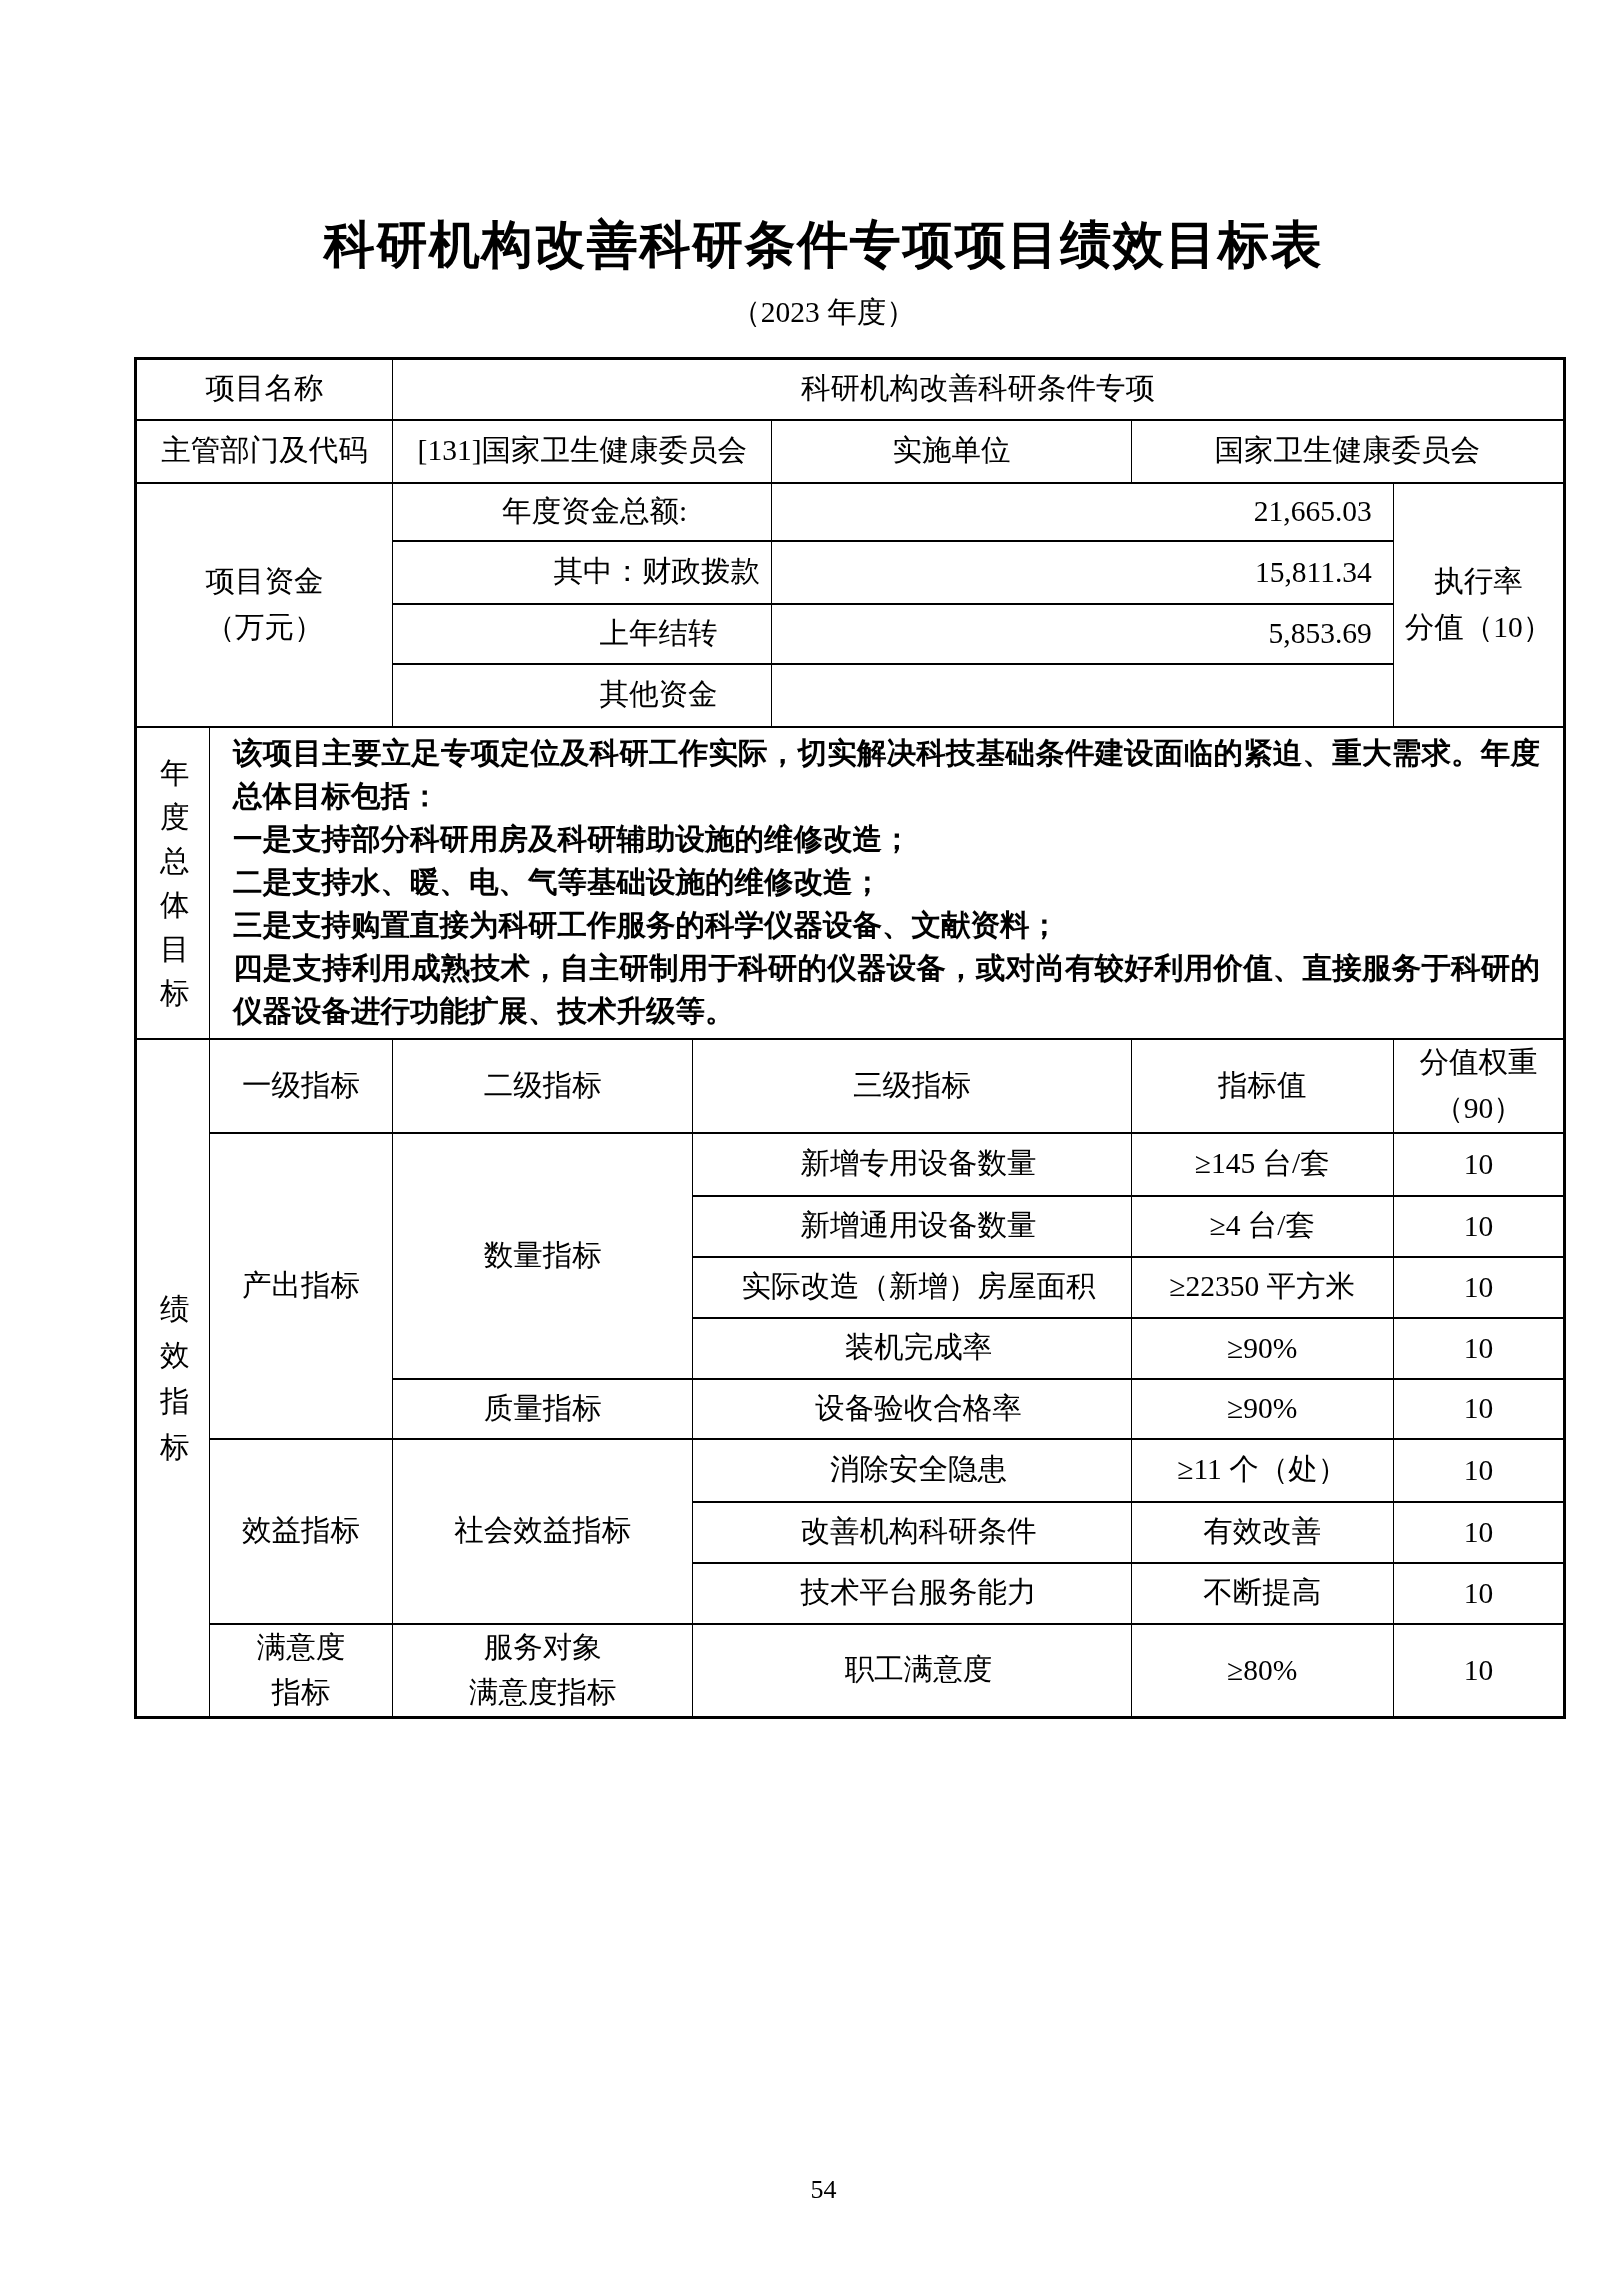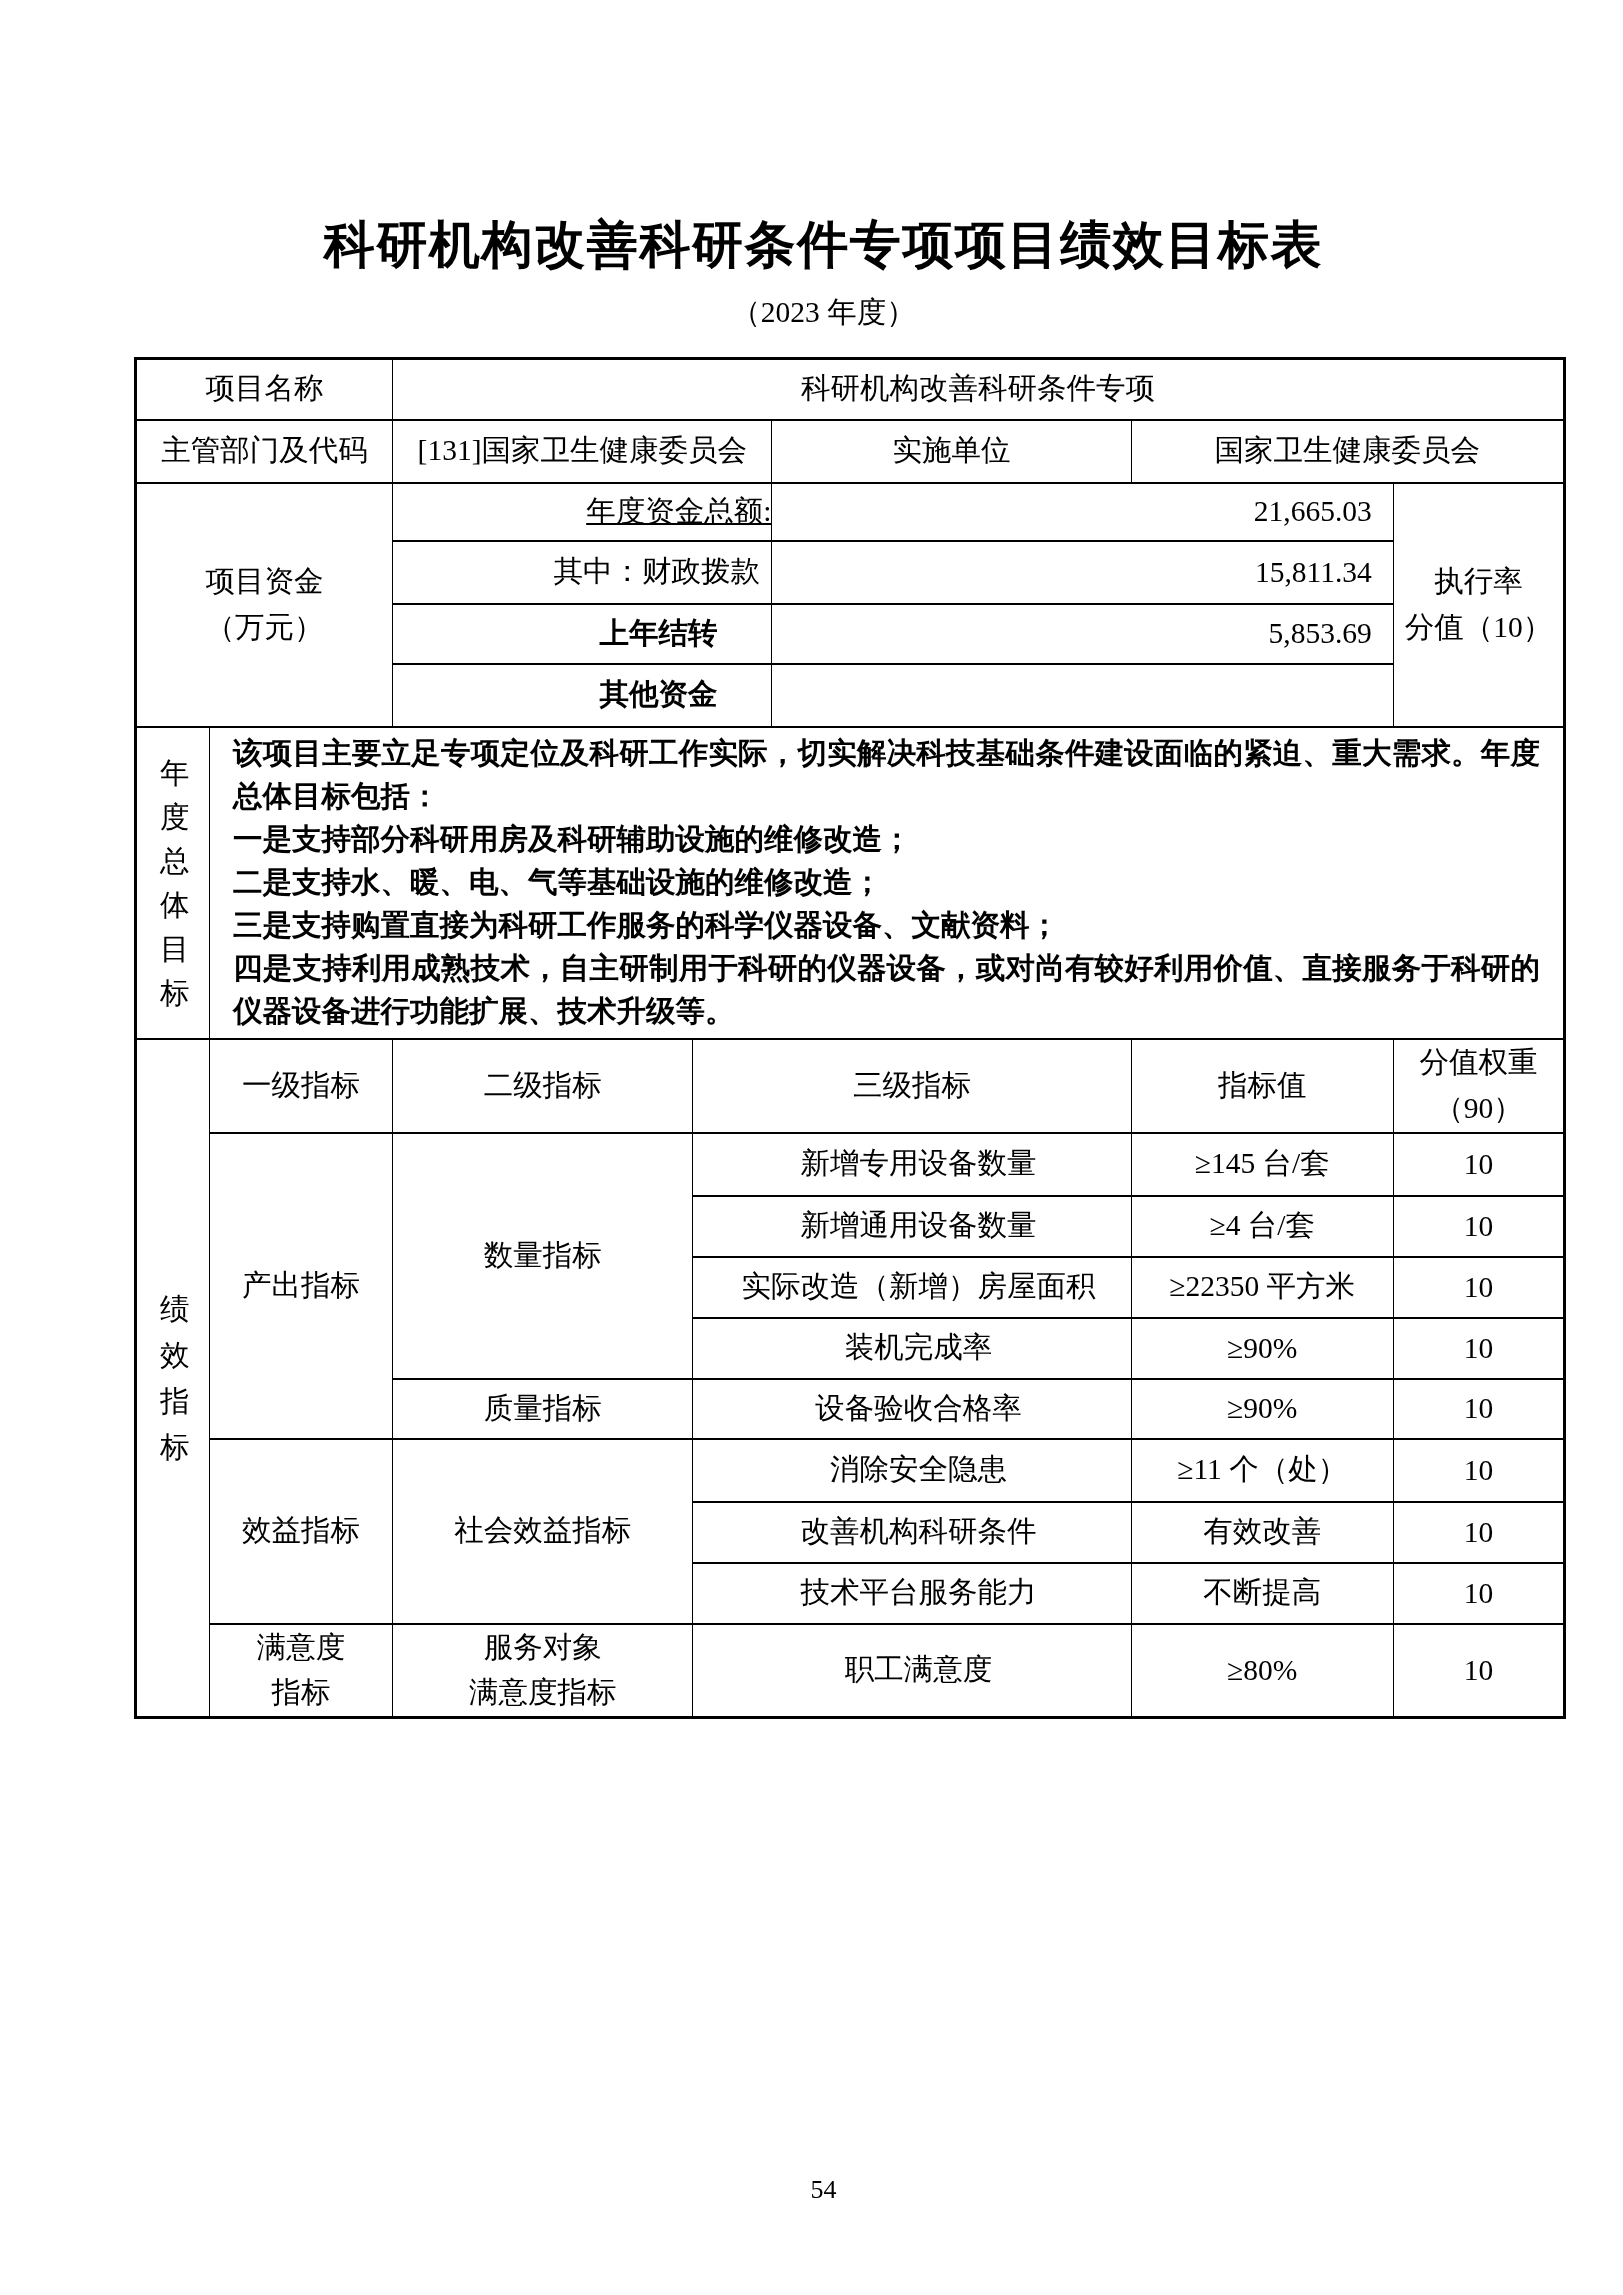--- a/index.html
+++ b/index.html
@@ -9,23 +9,23 @@
          font-family:"Liberation Sans","DejaVu Sans",sans-serif;font-weight:bold;
          font-size:51px;letter-spacing:1.6px;}
   .subtitle{position:absolute;top:293px;left:0;width:100%;text-align:center;font-size:29.5px;}
   table.main{position:absolute;top:357px;left:94px;width:1432px;
              border-collapse:collapse;table-layout:fixed;border:3.3px solid #000;margin-left:40px;}
   td{border:1.6px solid #000;border-top-width:2.5px;border-bottom-width:2.5px;
      padding:0;font-size:29.5px;text-align:center;vertical-align:middle;}
   .left{text-align:center;padding-left:13px;}
   .amt{text-align:right;padding-right:21px;}
   .ml{white-space:pre-line;line-height:1.55;}
-  .fund-left{text-align:right;padding-left:24.5px;text-decoration:underline;}
+  .fund-left{text-align:center;padding-left:24.5px;}
   .fund-right1{text-align:right;padding-right:11.5px;}
-  .fund-right2{text-align:right;padding-right:54px;font-weight:bold;}
+  .fund-right2{text-align:right;padding-right:54px;}
   .vert{width:33px;margin:0 auto;word-break:break-all;text-align:right;}
   .vert-goal{line-height:44px;}
   .vert-perf{line-height:46px;}
   .goal-cell{padding:4.9px 23px;font-weight:bold;}
   .goal-p{text-align:justify;line-height:43px;}
   .pagenum{position:absolute;top:2127px;left:0;width:100%;text-align:center;font-size:26px;margin-top:48px;}
 </style>
 </head>
 <body>
 

